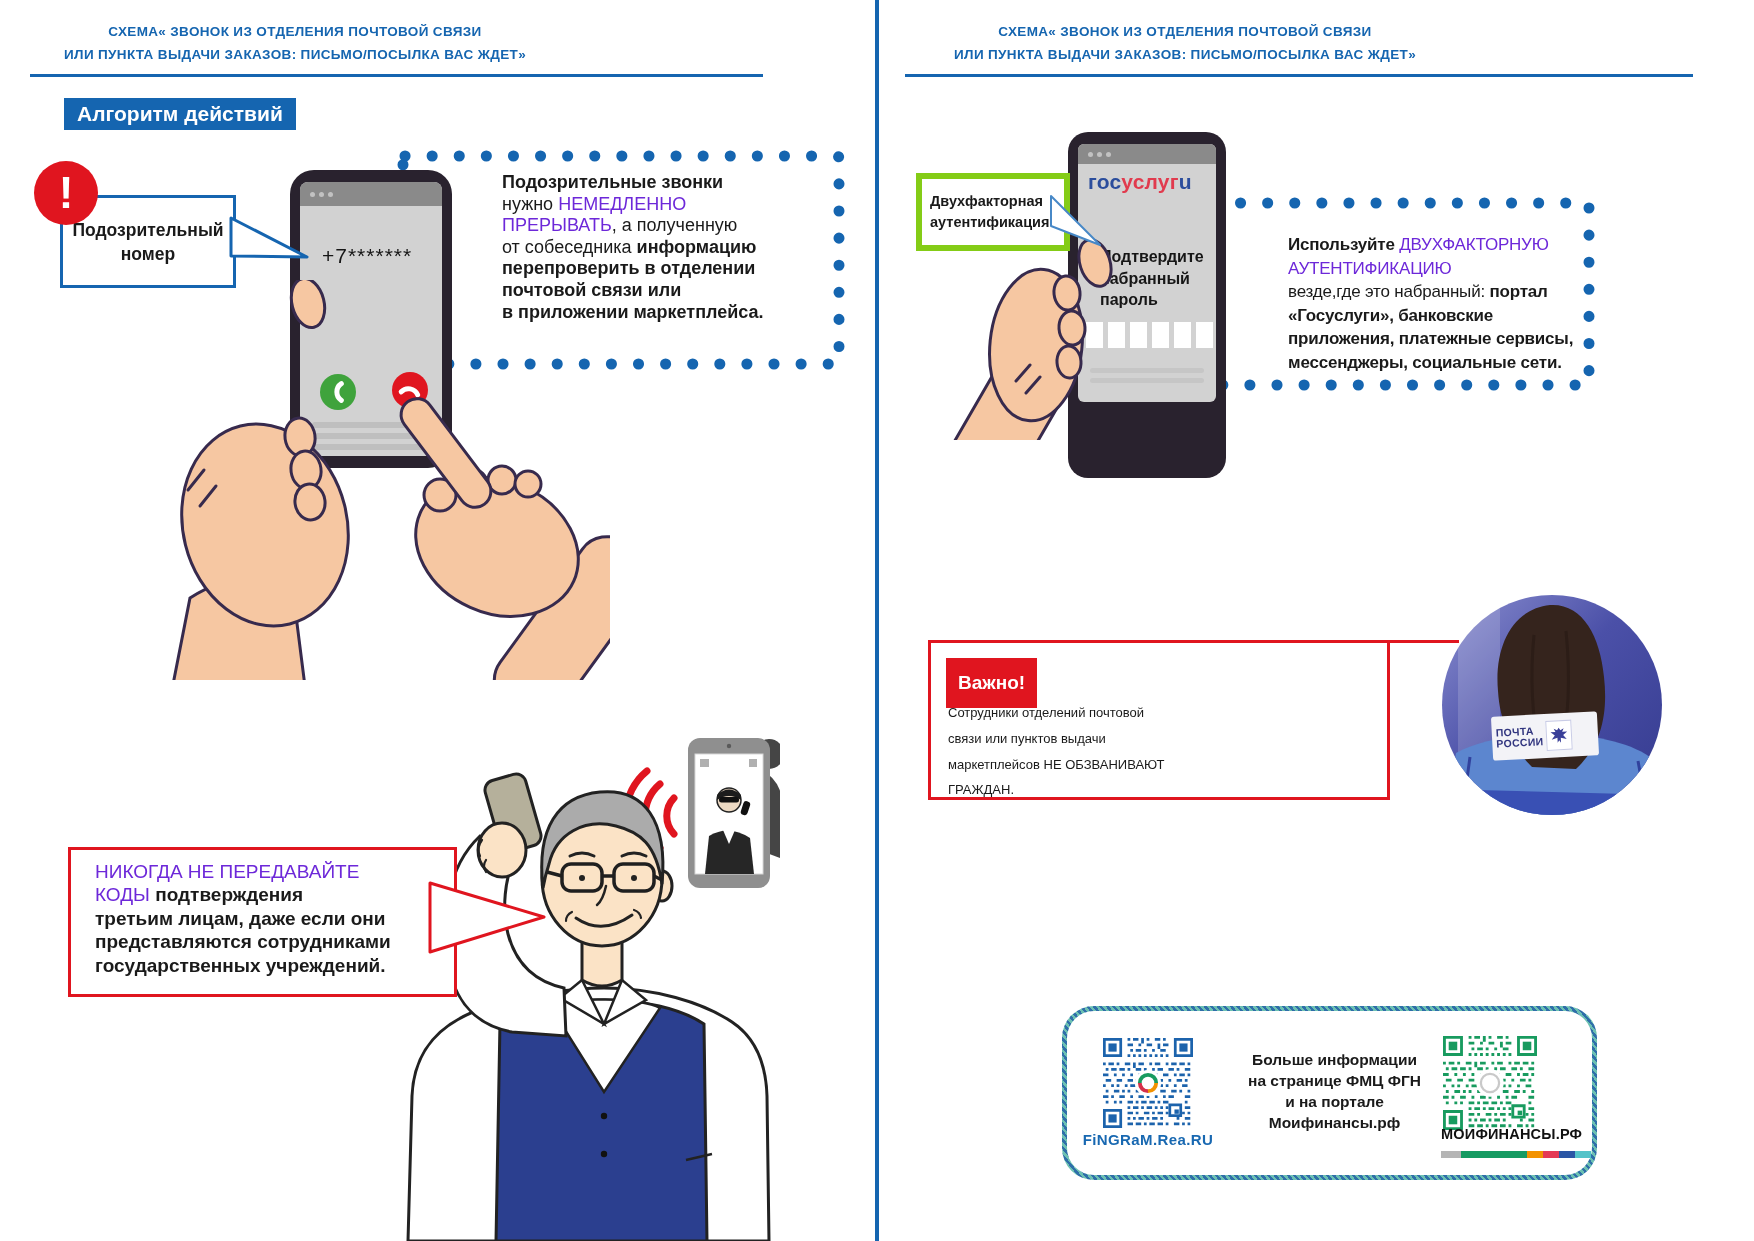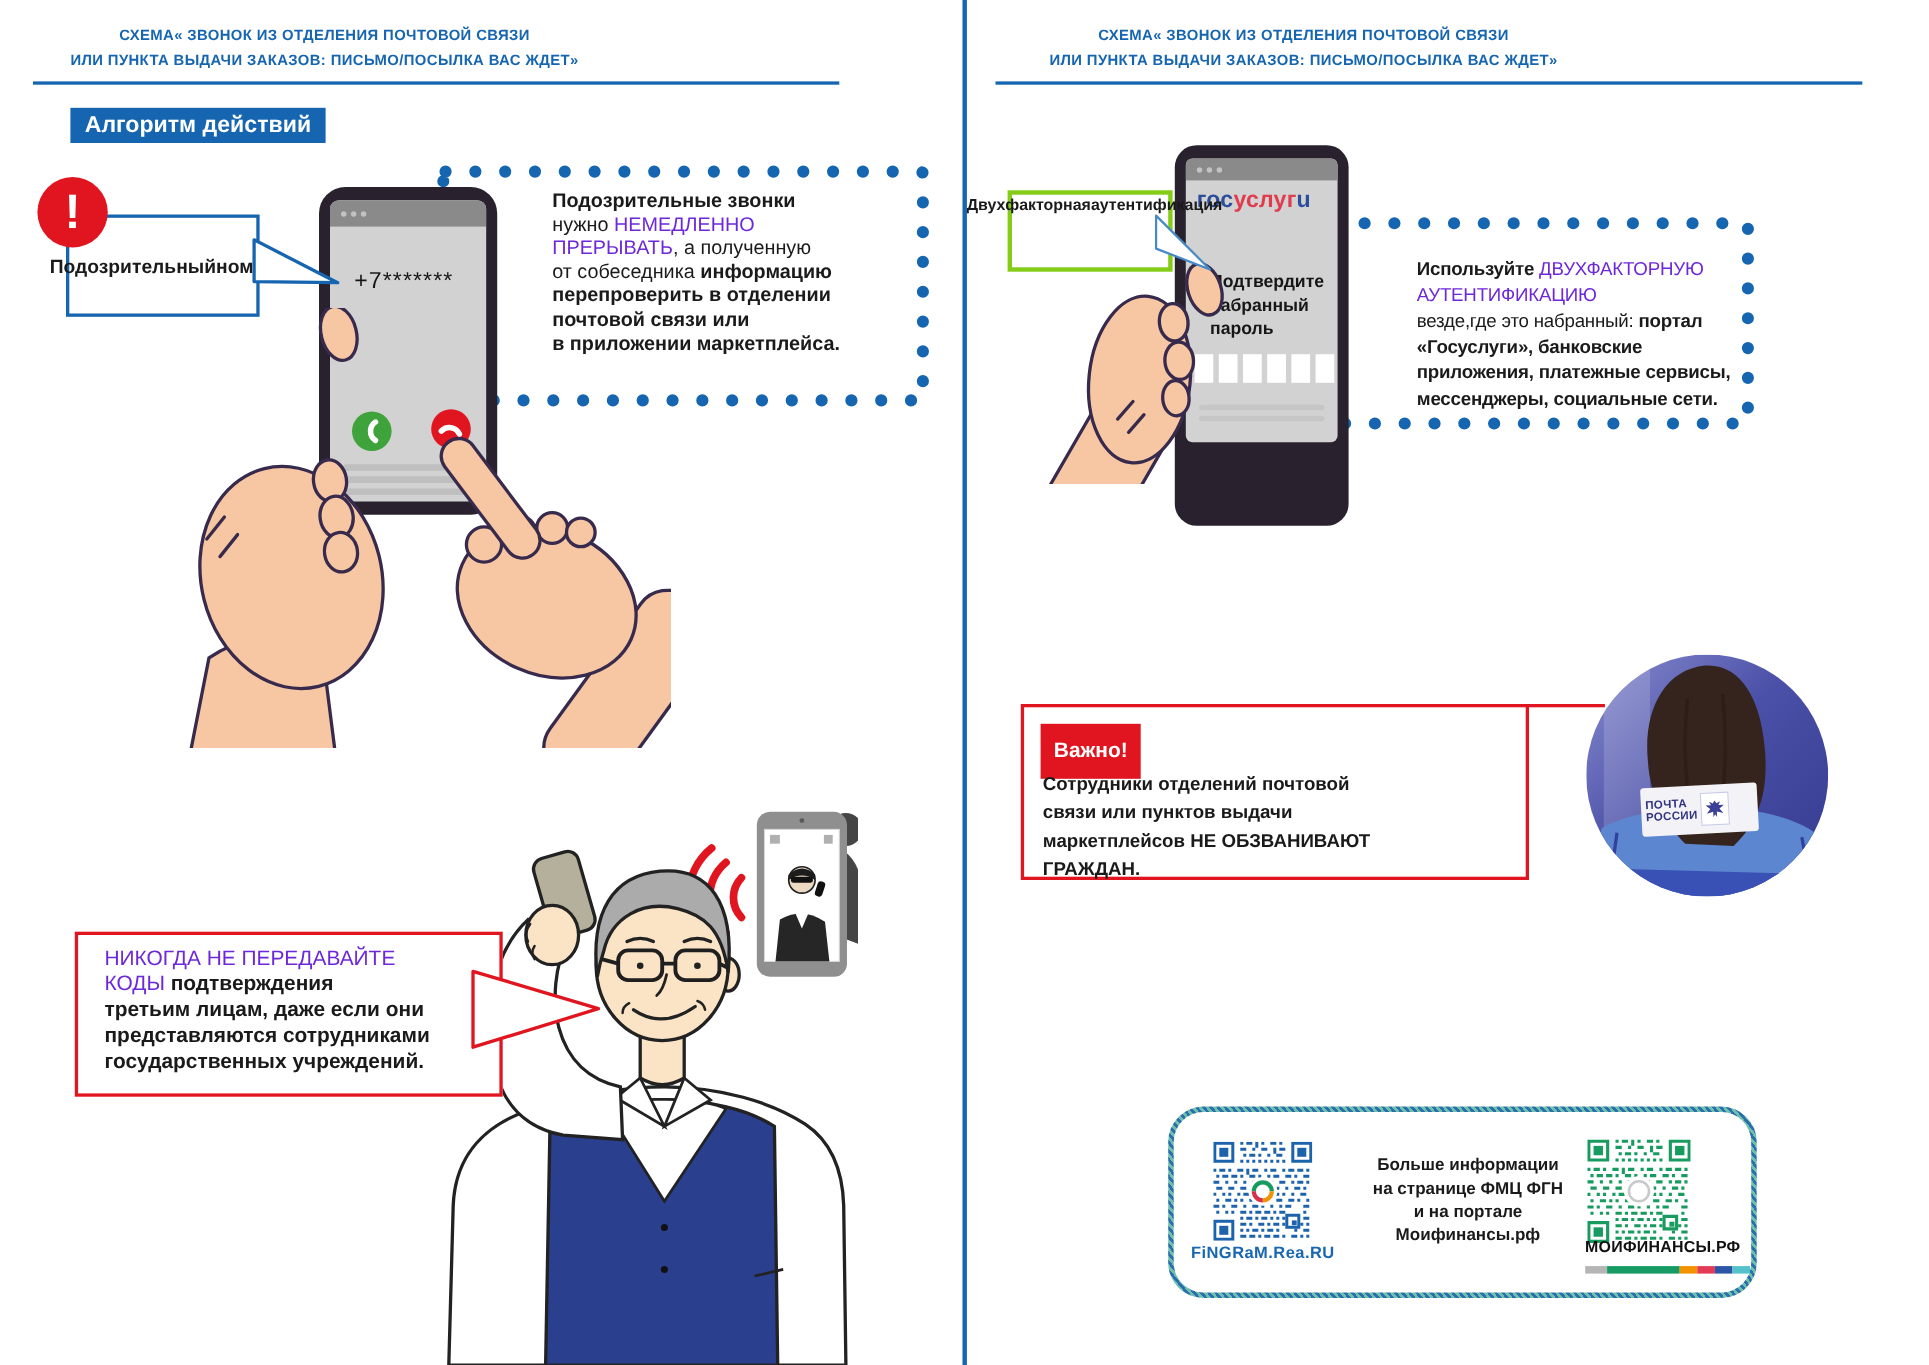--- a/index.html
+++ b/index.html
@@ -4,22 +4,22 @@
 <style>
   html,body{margin:0;padding:0;background:#fff;font-family:"Liberation Sans",sans-serif;color:#1a1a1a}
   .stage{position:relative;width:1754px;height:1241px;background:#fff;overflow:hidden}
   .abs{position:absolute}
   .hdr{font-weight:700;color:#1565b0;font-size:13.5px;letter-spacing:.35px;text-align:center;line-height:23px}
   .rule{background:#1565b0;height:3px}
   .divider{background:#1565b0}
   .badge-blue{background:#1565b0;color:#fff;font-weight:700;font-size:21px;padding:3px 13px;line-height:26px;white-space:nowrap}
   .banner-blue{background:#1565b0;color:#fff;font-weight:700;font-size:21px;line-height:24px;display:flex;flex-direction:column;justify-content:center;padding-left:9px;white-space:nowrap}
   .alert-circle{background:#e0151f;border-radius:50%;color:#fff;display:flex;align-items:center;justify-content:center;font-weight:800;font-size:44px;z-index:6}
-  .bubble{background:#fff;border:3px solid #1565b0;display:flex;align-items:center;justify-content:center;font-weight:700;text-align:center;z-index:5}
-  .bubble-blue-sm{background:#fff;border:4px solid #84cc16;display:flex;justify-content:center;font-weight:700;padding-left:8px;z-index:5}
+  .bubble{background:#fff;border:3px solid #1565b0;display:flex;flex-direction:column;align-items:center;justify-content:center;font-weight:700;text-align:center;z-index:5}
+  .bubble-blue-sm{background:#fff;border:6px solid #84cc16;display:flex;flex-direction:column;justify-content:center;font-weight:700;padding-left:8px;z-index:5}
   .tail{z-index:5}
   .rich{z-index:4}
   .rich .ln{white-space:nowrap}
   .seg-n{font-weight:400}
   .seg-b{font-weight:700}
   .seg-rb{font-weight:400;color:#6d28d9}
   .phone{background:#29222e;border-radius:24px;z-index:2}
   .screen{position:absolute;background:#d2d2d2;border-radius:8px;overflow:hidden}
   .topbar{position:absolute;left:0;top:0;width:100%;background:#8a8a8a;display:flex;align-items:center;gap:4px;padding-left:10px;box-sizing:border-box}
   .tb-dot{width:5px;height:5px;border-radius:50%;background:#c2c2c2}
@@ -279,21 +279,21 @@
       <ellipse cx="142" cy="95" rx="13" ry="17" transform="rotate(-4 142 95)"></ellipse>
       <ellipse cx="139" cy="129" rx="12" ry="16" transform="rotate(-4 139 129)"></ellipse>
       <ellipse cx="165" cy="30" rx="15" ry="24" transform="rotate(-18 165 30)"></ellipse>
     </g>
     <path d="M86 148 l14 -16 M96 160 l14 -16" stroke="#372a4d" stroke-width="3" stroke-linecap="round" fill="none"></path>
   </svg>
 
   <div class="abs" style="left:1387px;top:640px;width:72px;height:3px;background:#e0151f;z-index:1"></div>
   <div class="abs note-red" style="left:928px;top:640px;width:456px;height:154px">
     <div class="abs red-badge" style="left:15px;top:15px">Важно!</div>
-    <div class="abs rich" style="left:17px;top:57px;font-size:17px;line-height:25.8px;font-weight:700">
+    <div class="abs rich" style="left:17px;top:57px;font-size:13px;line-height:25.8px;font-weight:400">
         <div class="ln">Сотрудники отделений почтовой</div>
         <div class="ln">связи или пунктов выдачи</div>
         <div class="ln">маркетплейсов НЕ ОБЗВАНИВАЮТ</div>
         <div class="ln">ГРАЖДАН.</div>
       </div>
   </div>
 
   <div class="abs photo-circle" style="left:1442px;top:595px;width:220px;height:220px">
     <svg width="220" height="220" viewBox="0 0 220 220">
       <defs>

